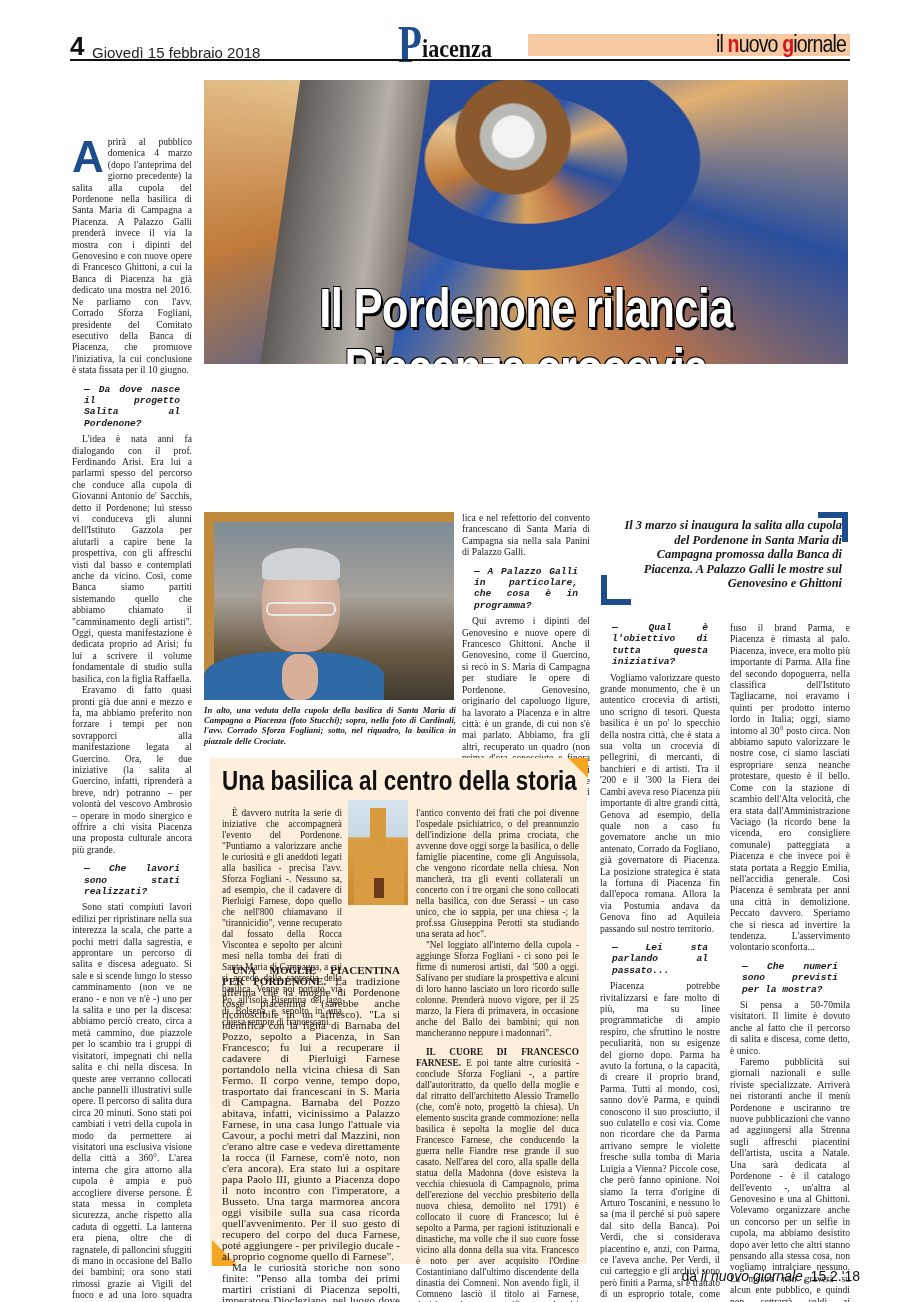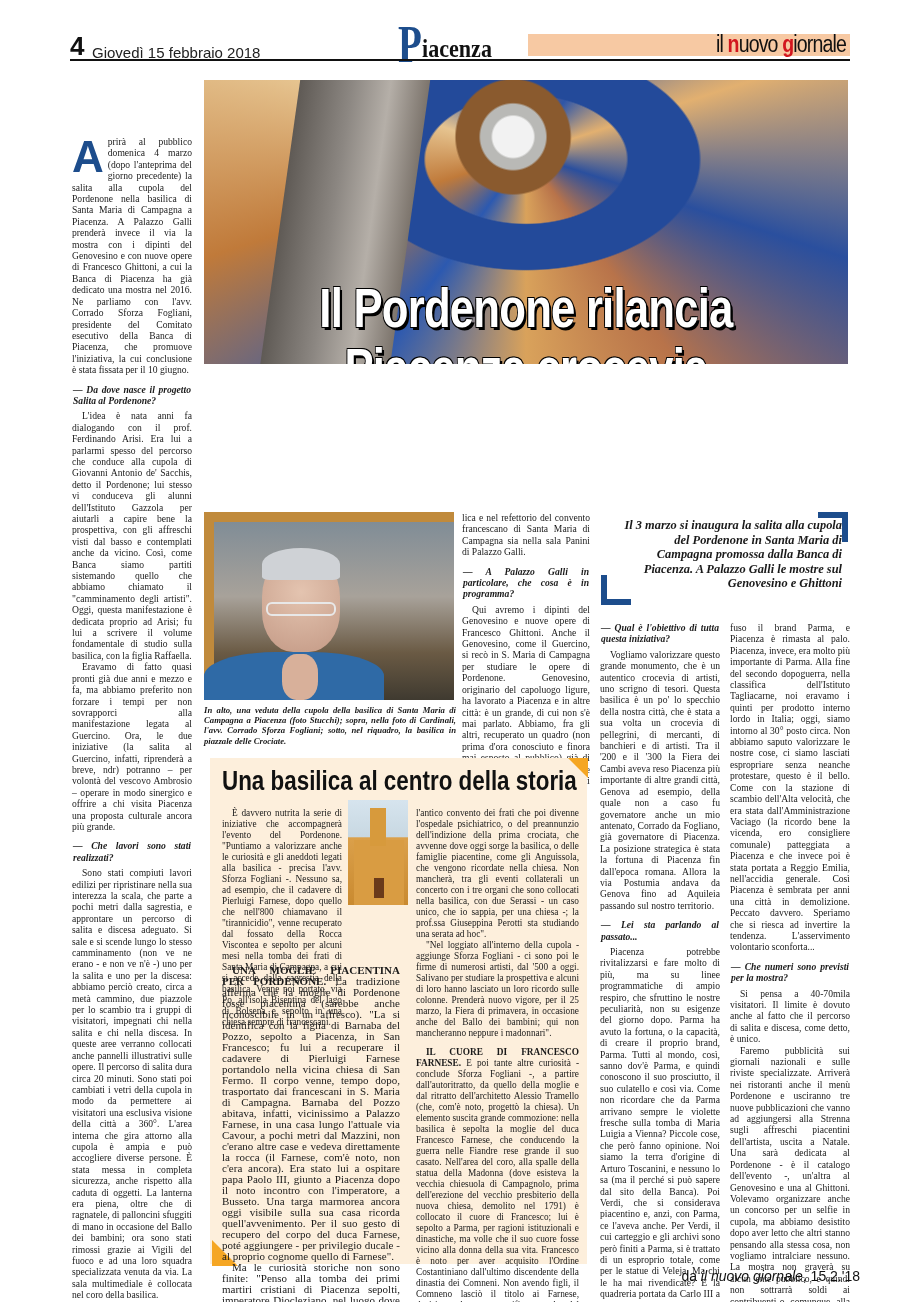--- a/index.html
+++ b/index.html
@@ -13,21 +13,21 @@
   .hdr-section { left: 398px; top: 22px; font-family: "Liberation Serif", serif; color: #111; height: 46px; }
   .hdr-section .big-p { font-size: 52px; line-height: 46px; color: #1d4d8c; font-weight: bold; display: inline-block; vertical-align: top; transform: scaleX(0.75); transform-origin: left top; margin-right: -8px; }
   .hdr-section .rest { font-size: 26px; font-weight: bold; display: inline-block; vertical-align: top; margin-top: 12px; transform: scaleX(0.85); transform-origin: left top; }
   .hdr-band { left: 528px; top: 34px; width: 322px; height: 22px; background: #f7c9a3; }
   .hdr-logo { right: 74px; top: 31px; font-family: "Liberation Sans", sans-serif; font-size: 23px; letter-spacing: -1px; transform: scaleX(0.85); transform-origin: right top; color: #111; }
   .hdr-logo .red { color: #d2161e; font-weight: bold; }
 
   
   .col { font-size: 9.6px; line-height: 11.4px; text-align: justify; hyphens: auto; }
   .col p { text-indent: 10px; }
-  .col .q { font-style: italic; font-weight: bold; margin: 8px 1px 4px; text-indent: 0; }
+  .col .q { font-style: italic; font-weight: bold; margin: 8px 12px 4px; text-indent: 0; font-family: Liberation Mono, monospace; }
   .col .q::before { content: "— "; }
 
   .dropcap { float: left; font-family: "Liberation Sans", sans-serif; font-weight: bold; font-size: 44px; line-height: 38px; color: #1d4d8c; margin: 2px 4px 0 0; }
 
   
   .hero { left: 204px; top: 80px; width: 644px; height: 284px; overflow: hidden;
     background:
       radial-gradient(circle at 48% 20%, #f2f2f2 0 5%, #b9b9b6 5.5% 8%, #8a5a2e 8.5% 14%, transparent 14.5%),
       radial-gradient(ellipse at 50% 28%, transparent 0 22%, #234a9a 22.5% 38%, transparent 38.5%),
       conic-gradient(from 0deg at 50% 26%, #c4602c, #2d55a8, #e2b070, #2a4f9e, #b8734a, #d9a25b, #2c59b0, #c07a3a, #e6c490, #2b4c99, #c4602c),
@@ -146,20 +146,20 @@
   <p class="q" style="margin-top:0">Qual è l'obiettivo di tutta questa iniziativa?</p>
   <p>Vogliamo valorizzare questo grande monumento, che è un autentico crocevia di artisti, uno scrigno di tesori. Questa basilica è un po' lo specchio della nostra città, che è stata a sua volta un crocevia di pellegrini, di mercanti, di banchieri e di artisti. Tra il '200 e il '300 la Fiera dei Cambi aveva reso Piacenza più importante di altre grandi città, Genova ad esempio, della quale non a caso fu governatore anche un mio antenato, Corrado da Fogliano, già governatore di Piacenza. La posizione strategica è stata la fortuna di Piacenza fin dall'epoca romana. Allora la via Postumia andava da Genova fino ad Aquileia passando sul nostro territorio.</p>
   <p class="q">Lei sta parlando al passato...</p>
   <p>Piacenza potrebbe rivitalizzarsi e fare molto di più, ma su linee programmatiche di ampio respiro, che sfruttino le nostre peculiarità, non su esigenze del giorno dopo. Parma ha avuto la fortuna, o la capacità, di creare il proprio brand, Parma. Tutti al mondo, così, sanno dov'è Parma, e quindi conoscono il suo prosciutto, il suo culatello e così via. Come non ricordare che da Parma arrivano sempre le violette fresche sulla tomba di Maria Luigia a Vienna? Piccole cose, che però fanno opinione. Noi siamo la terra d'origine di Arturo Toscanini, e nessuno lo sa (ma il perché si può sapere dal sito della Banca). Poi Verdi, che si considerava piacentino e, anzi, con Parma, ce l'aveva anche. Per Verdi, il cui carteggio e gli archivi sono però finiti a Parma, si è trattato di un esproprio totale, come per le statue di Veleja. Ma chi le ha mai rivendicate? E la quadreria portata da Carlo III a Capodimonte?</p>
 
 </div>
 
 <div class="abs col" style="left:730px; top:622px; width:120px;">
   <p style="text-indent:0">fuso il brand Parma, e Piacenza è rimasta al palo. Piacenza, invece, era molto più importante di Parma. Alla fine del secondo dopoguerra, nella classifica dell'Istituto Tagliacarne, noi eravamo i quinti per prodotto interno lordo in Italia; oggi, siamo intorno al 30° posto circa. Non abbiamo saputo valorizzare le nostre cose, ci siamo lasciati espropriare senza neanche protestare, questo è il bello. Come con la stazione di scambio dell'Alta velocità, che era stata dall'Amministrazione Vaciago (la ricordo bene la vicenda, ero consigliere comunale) patteggiata a Piacenza e che invece poi è stata portata a Reggio Emilia, nell'accidia generale. Così Piacenza è sembrata per anni una città in demolizione. Peccato davvero. Speriamo che si riesca ad invertire la tendenza. L'asservimento volontario sconforta...</p>
   <p class="q">Che numeri sono previsti per la mostra?</p>
-  <p>Si pensa a 40-70mila visitatori. Il limite è dovuto anche al fatto che il percorso di salita e discesa, come detto, è unico.</p>
+  <p>Si pensa a 50-70mila visitatori. Il limite è dovuto anche al fatto che il percorso di salita e discesa, come detto, è unico.</p>
   <p>Faremo pubblicità sui giornali nazionali e sulle riviste specializzate. Arriverà nei ristoranti anche il menù Pordenone e usciranno tre nuove pubblicazioni che vanno ad aggiungersi alla Strenna sugli affreschi piacentini dell'artista, uscita a Natale. Una sarà dedicata al Pordenone - è il catalogo dell'evento -, un'altra al Genovesino e una al Ghittoni. Volevamo organizzare anche un concorso per un selfie in cupola, ma abbiamo desistito dopo aver letto che altri stanno pensando alla stessa cosa, non vogliamo intralciare nessuno. La mostra non graverà su alcun ente pubblico, e quindi non sottrarrà soldi ai contribuenti o, comunque, alla comunità. Vorremmo inaugurare anche a Piacenza questa strada, così che nessuna risorsa sia tolta ad altre destinazioni. Faremo tutto con le nostre forze, con un grande impegno dei nostri dipendenti (a cominciare dall'ufficio Relazioni esterne) nei diversi settori su cui si articola l'evento e con l'aiuto di sponsor privati.</p>
 
 </div>
 
 <div class="abs source">
   <span>da </span><em>il nuovo giornale</em><span>, 15.2.'18</span>
 </div>
 
 </body></html>

